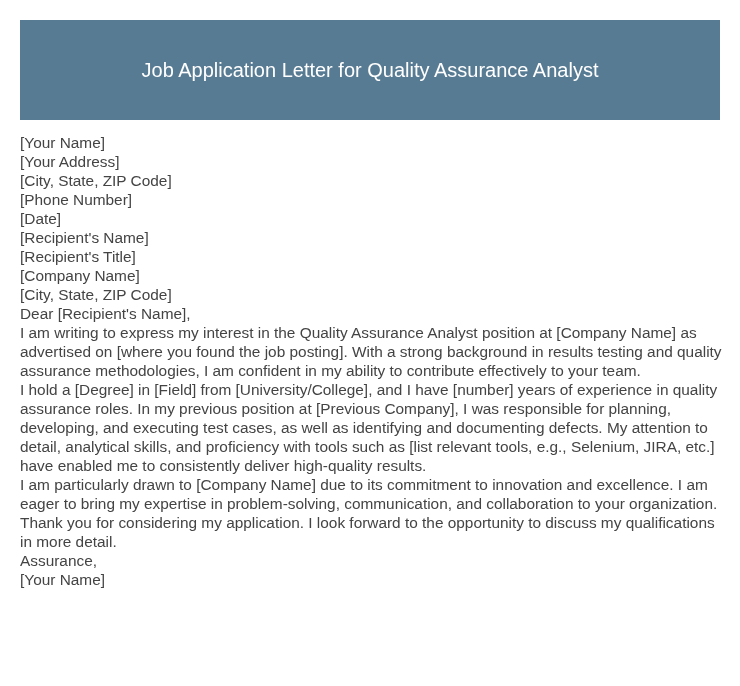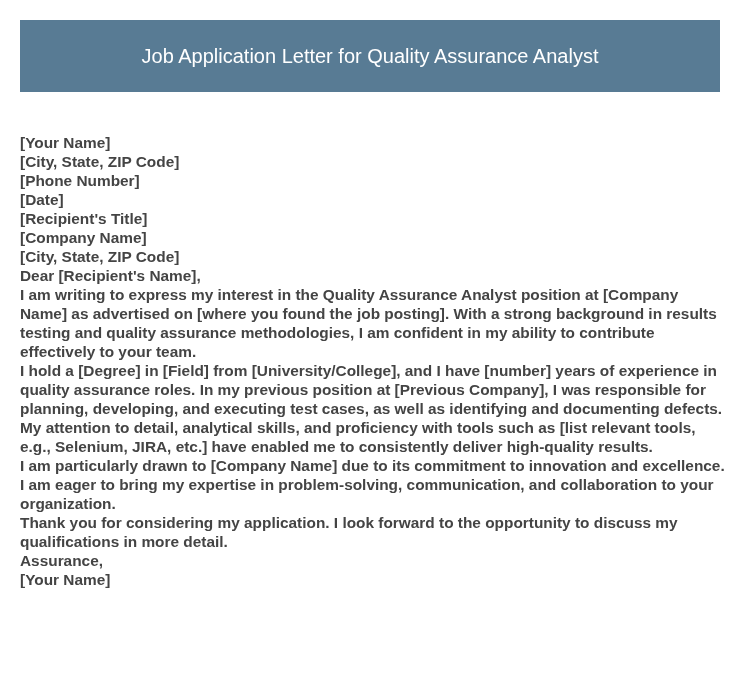--- a/index.html
+++ b/index.html
@@ -1,44 +1,45 @@
 <!DOCTYPE html>
 <html><head>
   <meta charset="utf-8">
   <style>
     html, body { margin: 0; padding: 0; background: #ffffff; }
     body { width: 740px; height: 686px; position: relative; overflow: hidden; }
     .header {
-      position: absolute; left: 20px; top: 20px; width: 700px; height: 72px;
+      position: absolute; left: 20px; top: 20px; width: 700px; height: 100px;
       background: #587b94; display: flex; align-items: center; justify-content: center;
     }
     .header h1 {
       margin: 0; color: #ffffff; font-family: "Liberation Sans", sans-serif;
       font-weight: normal; font-size: 20px; letter-spacing: 0;
     }
     .letter {
       position: absolute; left: 20px; top: 133px; width: 705px;
       font-family: "Liberation Sans", sans-serif; font-size: 15.4px; line-height: 19px;
       color: #444444;
-      font-weight: bold;
     }
     .letter p { margin: 0; }
   </style>
 </head>
 <body>
 
 <div class="header">
   <h1>Job Application Letter for Quality Assurance Analyst</h1>
 </div>
 
 <div class="letter">
   <p>[Your Name]</p>
+  <p>[Your Address]</p>
   <p>[City, State, ZIP Code]</p>
   <p>[Phone Number]</p>
   <p>[Date]</p>
+  <p>[Recipient's Name]</p>
   <p>[Recipient's Title]</p>
   <p>[Company Name]</p>
   <p>[City, State, ZIP Code]</p>
   <p>Dear [Recipient's Name],</p>
   <p>I am writing to express my interest in the Quality Assurance Analyst position at [Company Name] as advertised on [where you found the job posting]. With a strong background in results testing and quality assurance methodologies, I am confident in my ability to contribute effectively to your team.</p>
   <p>I hold a [Degree] in [Field] from [University/College], and I have [number] years of experience in quality assurance roles. In my previous position at [Previous Company], I was responsible for planning, developing, and executing test cases, as well as identifying and documenting defects. My attention to detail, analytical skills, and proficiency with tools such as [list relevant tools, e.g., Selenium, JIRA, etc.] have enabled me to consistently deliver high-quality results.</p>
   <p>I am particularly drawn to [Company Name] due to its commitment to innovation and excellence. I am eager to bring my expertise in problem-solving, communication, and collaboration to your organization.</p>
   <p>Thank you for considering my application. I look forward to the opportunity to discuss my qualifications in more detail.</p>
   <p>Assurance,</p>
   <p>[Your Name]</p>

